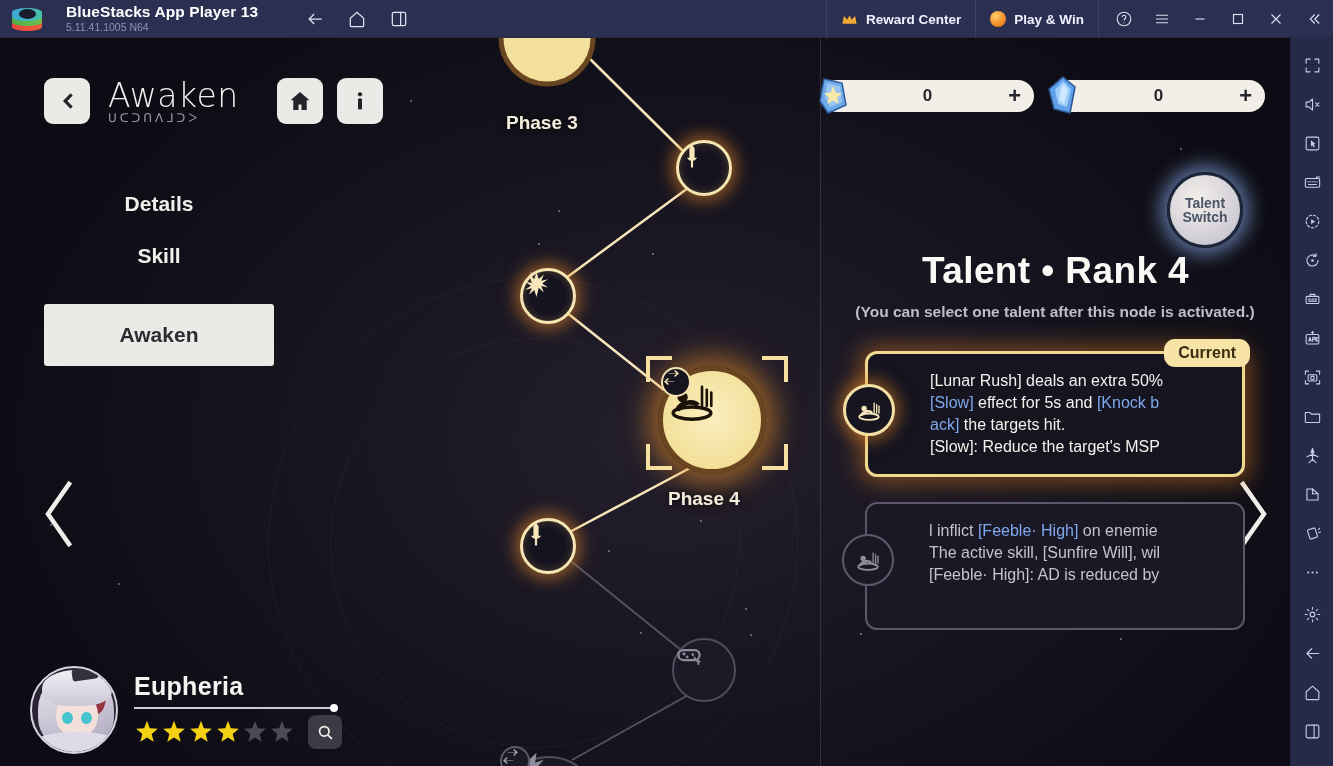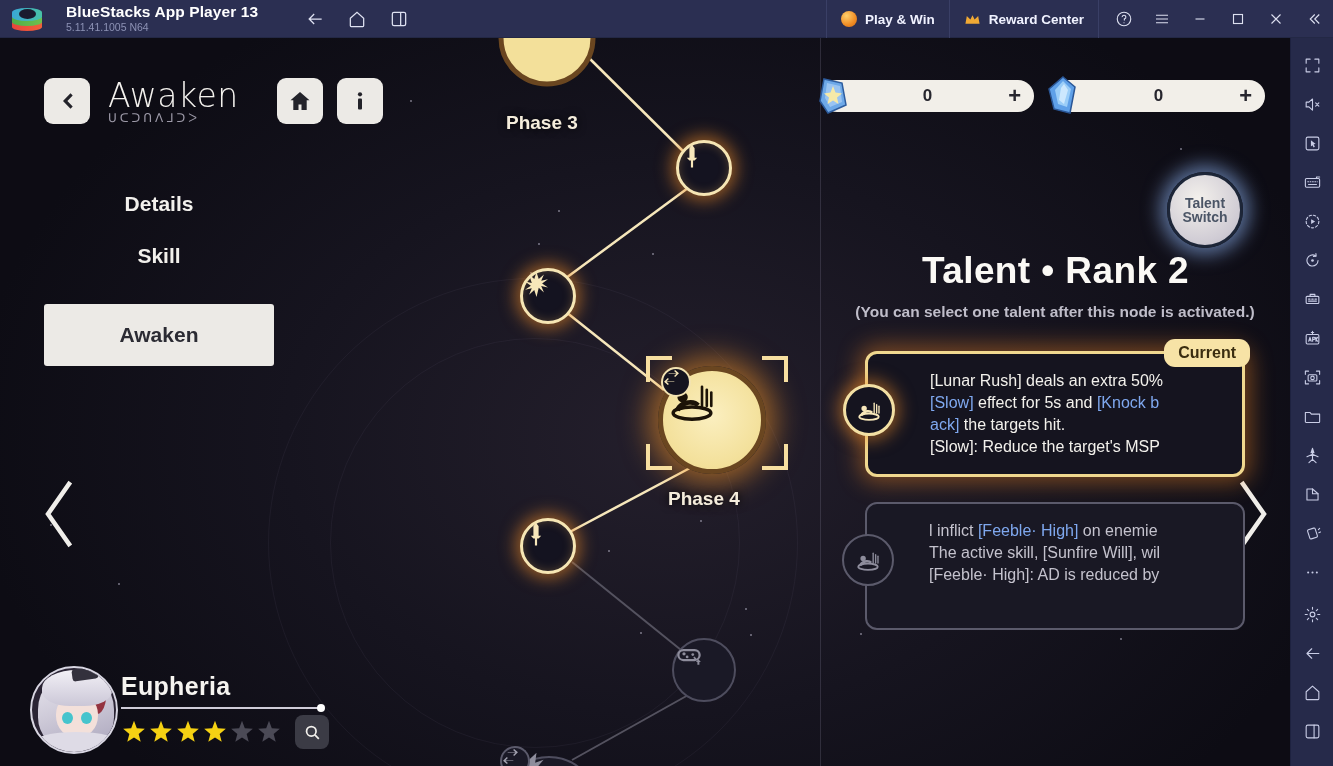--- a/index.html
+++ b/index.html
@@ -86,21 +86,21 @@
                      height: 62px; margin-top: 22px; }
 
   
   .nav-arrow { position: absolute; color: #f0eeea; cursor: pointer; }
   .nav-arrow svg { width: 42px; height: 72px; stroke: currentColor; fill: none; stroke-width: 4.5;
                    stroke-linecap: square; }
   .arrow-l { left: 38px; top: 440px; }
   .arrow-r { left: 1232px; top: 440px; }
 
   
-  .charcard { position: absolute; left: 30px; top: 628px; display: flex; align-items: flex-start; gap: 3px; }
+  .charcard { position: absolute; left: 30px; top: 628px; display: flex; align-items: flex-start; gap: 16px; }
   .avatar { width: 88px; height: 88px; border-radius: 50%; border: 2px solid #d8d6e2;
             overflow: hidden; position: relative; background: #2a2434; }
   .av-hair { position: absolute; left: 6px; top: 4px; width: 76px; height: 78px;
              background: linear-gradient(160deg,#e9e7ef 0%,#cfcbd9 45%,#a9a4bb 100%);
              border-radius: 48% 48% 42% 42%; }
   .av-face { position: absolute; left: 24px; top: 26px; width: 42px; height: 44px;
              background: #f3e0da; border-radius: 46% 46% 50% 50%; }
   .av-eye  { position: absolute; width: 11px; height: 12px; border-radius: 50%; background: #46c4cd; top: 44px; }
   .av-eye.e1 { left: 30px; } .av-eye.e2 { left: 49px; }
   .av-bang { position: absolute; left: 10px; top: 2px; width: 70px; height: 36px;
@@ -235,30 +235,30 @@
       <div class="tb-ico">
         <svg viewBox="0 0 24 24">
             <rect x="4" y="4" width="16" height="16" rx="2"></rect>
             <path d="M14 4v16"></path>
           </svg>
       </div>
     </div>
 
     <div class="tb-right">
       <div class="tb-pill">
-        <span class="pw-dot"></span>
-        <span>Play &amp; Win</span>
-      </div>
-      <div class="tb-pill">
         <span class="crown">
           <svg viewBox="0 0 24 18">
               <path d="M2 15h20l-2-11-5 5-3-6-3 6-5-5z" fill="#f0a934"></path>
             </svg>
         </span>
         <span>Reward Center</span>
+      </div>
+      <div class="tb-pill">
+        <span class="pw-dot"></span>
+        <span>Play &amp; Win</span>
       </div>
       <div class="tb-sys">
         <div class="tb-sysbtn">
           <svg viewBox="0 0 24 24">
               <circle cx="12" cy="12" r="9"></circle>
               <path d="M9.5 9.5a2.5 2.5 0 1 1 3 2.4V14"></path>
               <circle cx="12" cy="17" r=".8" fill="currentColor" stroke="none"></circle>
             </svg>
         </div>
         <div class="tb-sysbtn">
@@ -504,21 +504,21 @@
           <span class="val">0</span>
           <span class="plus">+</span>
         </div>
       </div>
 
       <div class="tswitch">
         <span>Talent</span>
         <span>Switch</span>
       </div>
 
-      <div class="rtitle">Talent • Rank 2</div>
+      <div class="rtitle">Talent • Rank 4</div>
       <div class="rsub">(You can select one talent after this node is activated.)</div>
 
       <div class="tcard cur">
         <div class="badge-cur">Current</div>
         <div class="mini">
           <svg viewBox="0 0 40 40">
             <ellipse cx="20" cy="29" rx="13" ry="4.2" fill="none" stroke="#f7e7ba" stroke-width="2.4"></ellipse>
             <circle cx="13.5" cy="18" r="3.6"></circle>
             <path d="M8 27c2-5 6.5-7 11-7 3 0 5 1 6.4 2.6l-2.4 2.2c-1-1-2.3-1.5-4-1.5-3 0-6 1.6-7.4 4.4z"></path>
             <rect x="26" y="10" width="1.8" height="15" rx=".9"></rect>

